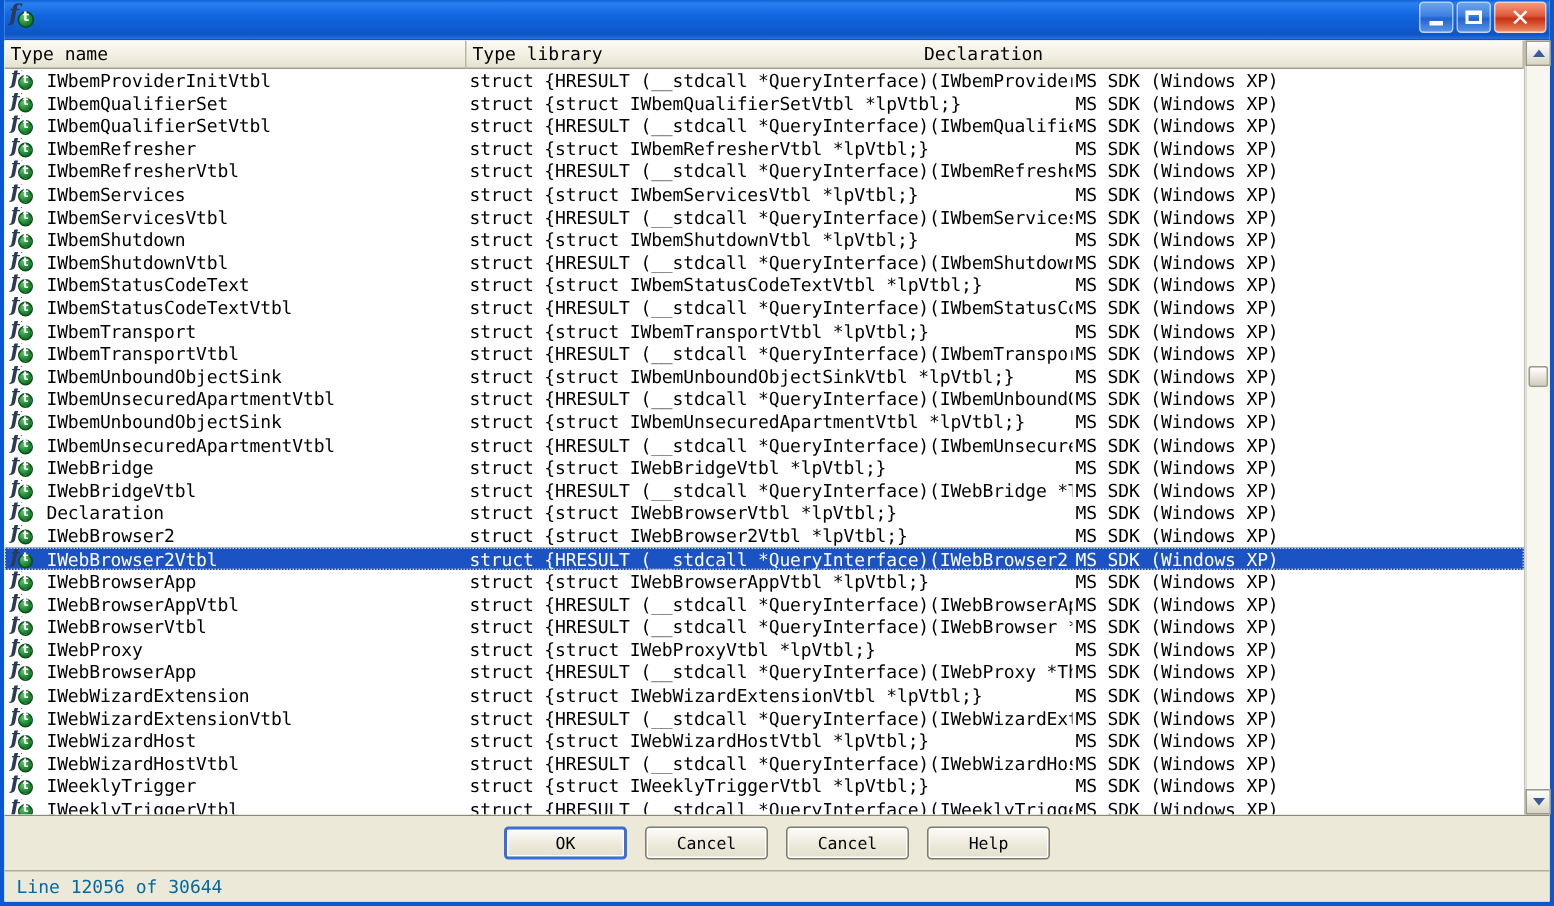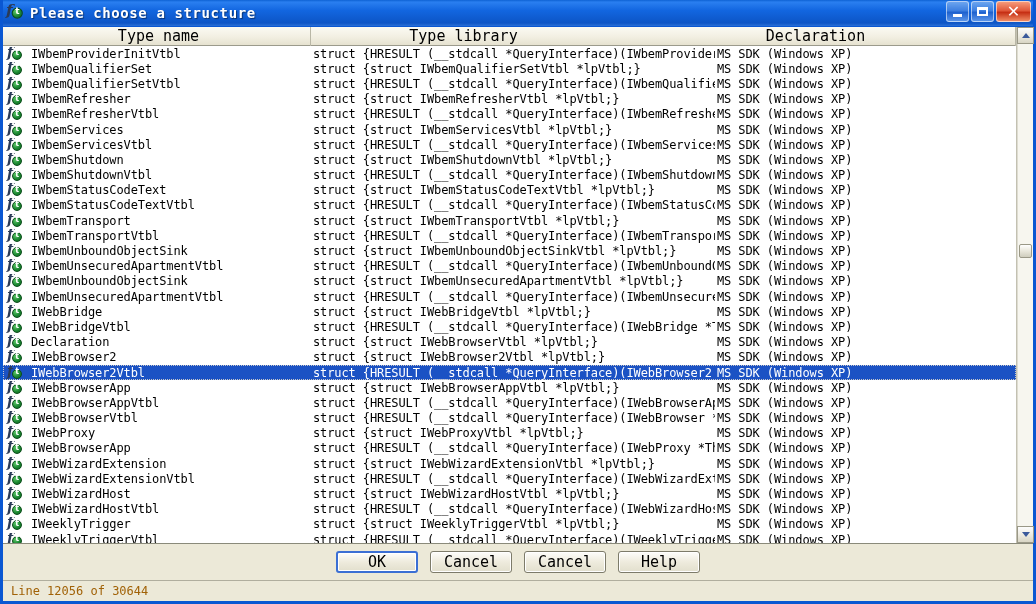--- a/index.html
+++ b/index.html
@@ -131,23 +131,22 @@
   }
   .hcell {
     height: 19px;
     line-height: 18px;
     box-sizing: border-box;
     padding-left: 4px;
     border-right: 1px solid #b9b7a6;
     white-space: nowrap;
     overflow: hidden;
     font-family: "DejaVu Sans Mono", "Liberation Mono", monospace;
-    font-size: 15px;
+    font-size: 12px;
     cursor: pointer;
-    text-align: center;
   }
   .hcell.c1 { width: 308px; flex: 0 0 308px; }
   .hcell.c2 { width: 404px; flex: 0 0 404px; }
   .hcell.c3 { flex: 1 1 auto; border-right: none; }
 
   
   #rows {
     flex: 1 1 auto;
     overflow: hidden;
     background: #ffffff;
@@ -279,21 +278,21 @@
     gap: 12px;
     background: #ece9d8;
   }
   .dlgbtn {
     width: 82px; height: 22px;
     box-sizing: border-box;
     background: linear-gradient(to bottom, #fdfdfb 0%, #eeebdd 50%, #e2dfcd 100%);
     border: 1px solid #7d7b6a;
     border-radius: 3px;
     font-family: "DejaVu Sans Mono", "Liberation Mono", monospace;
-    font-size: 15px;
+    font-size: 11px;
     color: #000;
     display: flex; align-items: center; justify-content: center;
     cursor: pointer;
     box-shadow: inset 0 0 0 1px #ffffff;
   }
   .dlgbtn.default {
     border: 2px solid #3b6fd4;
     box-shadow: inset 0 0 0 1px #ffffff;
   }
 
@@ -301,35 +300,34 @@
   #statusbar {
     flex: 0 0 20px;
     height: 20px;
     background: #ece9d8;
     border-top: 1px solid #b0ae9e;
     display: flex;
     align-items: center;
     padding-left: 8px;
     font-family: "DejaVu Sans Mono", "Liberation Mono", monospace;
     font-size: 12px;
-    color: #a16207;
+    color: #0369a1;
   }
 </style>
 </head>
 <body>
 
 <div id="window">
 
   <div id="titlebar">
     <div class="tb-icon">
       <span class="sicon" style="transform:scale(1.12);display:inline-block;">
         <span class="f">f</span><span class="ball"></span>
       </span>
     </div>
-    <div class="tb-title">Please choose a structure</div>
     <div id="winbuttons">
       <div class="winbtn min">
           <span class="glyph-min"></span>
         </div>
       <div class="winbtn max">
           <span class="glyph-max"></span>
         </div>
       <div class="winbtn close">
           <span class="glyph-close">✕</span>
         </div>

